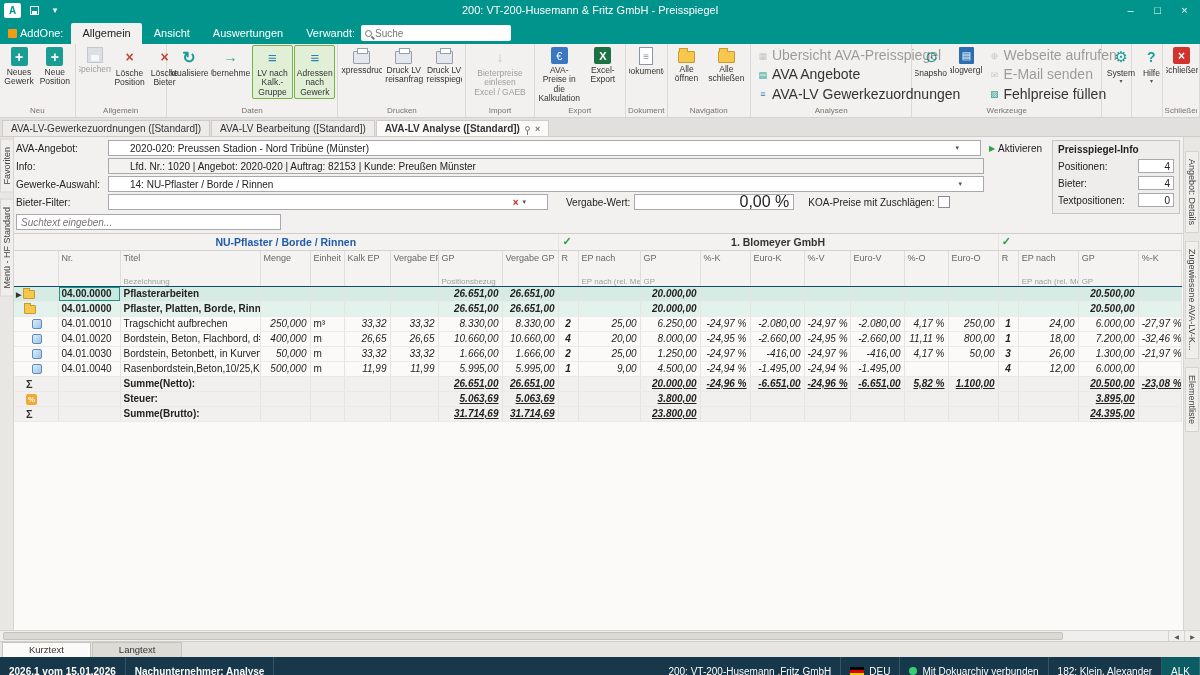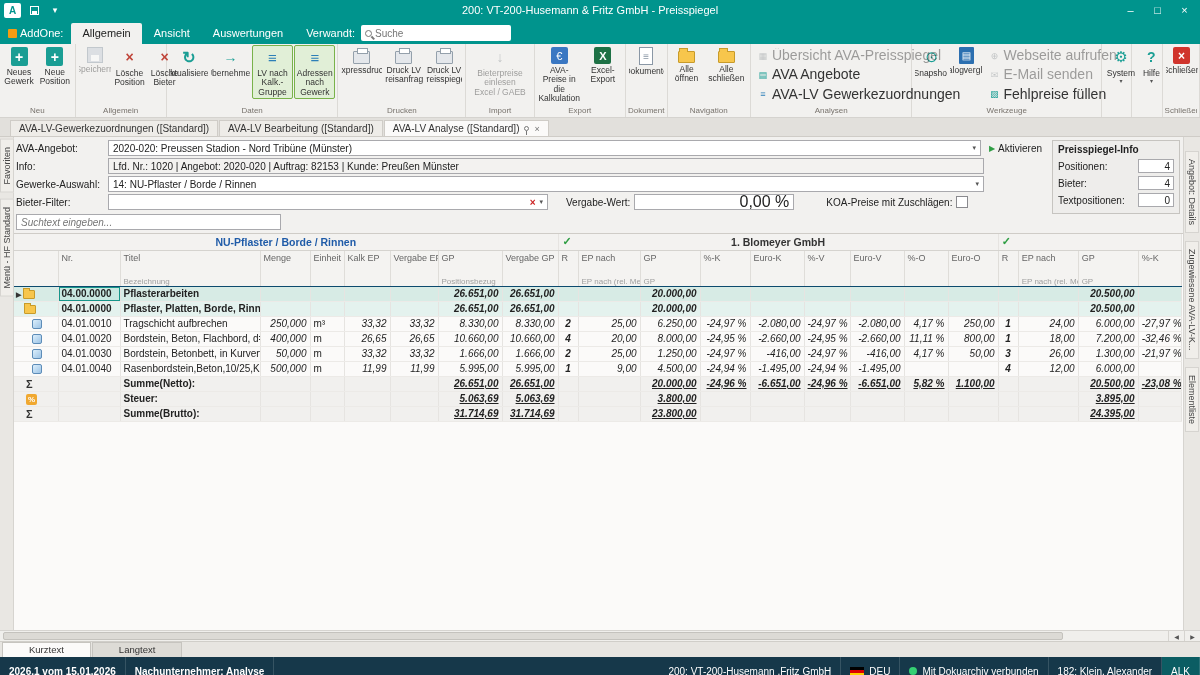--- a/index.html
+++ b/index.html
@@ -62,39 +62,39 @@
 .ic-zuordnung{color:#2c7fb8;font-weight:bold}
 .ic-snapshot{color:#1a9e94;font-size:15px}
 .ic-katalog{background:#2c6fb0;color:#fff;font-size:10px;width:15px;height:17px;border-radius:1px}
 .ic-web{color:#8a8f94}
 .ic-email{color:#8a8f94}
 .ic-fehlpreise{color:#1a9e94}
 .ic-system{color:#1a9e94;font-size:15px}
 .ic-help{color:#1a9e94;font-weight:bold;font-size:14px}
 .ic-close{background:#d0342c;color:#fff;font-weight:bold;font-size:12px;border-radius:2px;width:17px;height:17px}
 
-.doctabs{height:19px;background:#e2e0dc;display:flex;align-items:flex-end;padding-left:10px;gap:1px;border-bottom:1px solid #cfccc7}
+.doctabs{height:19px;background:#e2e0dc;display:flex;align-items:flex-end;padding-left:2px;gap:1px;border-bottom:1px solid #cfccc7}
 .doctab{padding:2px 8px 2px;font-size:10px;background:#eeecE8;background:#eeece8;border:1px solid #cfccc7;border-bottom:none;color:#333;display:flex;gap:5px;align-items:center;white-space:nowrap}
-.doctab.active{background:#fbfaf9;font-weight:normal}
+.doctab.active{background:#fbfaf9;font-weight:bold}
 .pin{width:5px;height:5px;border:1px solid #777;border-radius:50%;position:relative}
 .pin::after{content:"";position:absolute;left:1px;top:4px;width:1px;height:4px;background:#777}
 .tabx{color:#777;font-size:9px}
 
 .mainrow{display:flex;height:493px}
 .lstrip{width:14px;background:#e9e7e3;border-right:1px solid #d6d4d0;display:flex;flex-direction:column;align-items:center;padding-top:2px;gap:6px}
 .rstrip{width:17px;background:#e9e7e3;border-left:1px solid #d6d4d0;display:flex;flex-direction:column;align-items:center;padding-top:14px;gap:8px}
 .vtab{writing-mode:vertical-rl;font-size:9px;color:#444;padding:7px 1px;background:#f0eeea;border:1px solid #d6d4d0;white-space:nowrap}
 .lstrip .vtab{transform:rotate(180deg)}
 .center{flex:1;display:flex;flex-direction:column;min-width:0;background:#f2f1ef}
 
 .formarea{height:96px;display:flex;padding:3px 3px 0 2px;gap:6px}
 .formleft{flex:1;min-width:0}
 .frow{display:flex;align-items:center;margin-bottom:2px;height:16px;gap:4px}
 .flabel{width:88px;font-size:10px;color:#222;flex:none;white-space:nowrap}
-.combo{flex:1;height:16px;background:#fff;border:1px solid #a9a9ad;display:flex;align-items:center;padding:0 4px;font-size:10px;min-width:0;gap:4px}
+.combo{flex:1;height:16px;background:#fff;border:1px solid #a9a9ad;display:flex;align-items:center;padding:0 21px;font-size:10px;min-width:0;gap:4px}
 .combo .val{flex:1;overflow:hidden;white-space:nowrap}
 .combo .dd{color:#555;font-size:7px;flex:none}
 .combo .clr{color:#cc2222;font-weight:bold;font-size:10px;flex:none}
 .readonly{background:#f3f2f0}
 .aktbtn{display:flex;align-items:center;gap:3px;padding:0 4px;height:16px;font-size:10px;white-space:nowrap}
 .aktico{color:#2f9e44;font-size:8px}
 .smalllabel{font-size:10px;white-space:nowrap}
 .vwert{width:160px;height:16px;background:#fff;border:1px solid #a9a9ad;text-align:right;padding:0 4px;font-size:16px;display:flex;align-items:center;justify-content:flex-end}
 .cb{width:12px;height:12px;background:#fff;border:1px solid #8a8a8e;flex:none}
 .searchtextrow{margin-top:4px}
@@ -438,21 +438,21 @@
 
         <div class="frow">
           <span class="flabel">Bieter-Filter:</span>
           <span class="combo" style="max-width:440px">
             <span class="val"></span>
             <span class="clr">×</span>
             <span class="dd">▾</span>
           </span>
           <span class="smalllabel" style="margin-left:14px">Vergabe-Wert:</span>
           <span class="vwert">0,00 %</span>
-          <span class="smalllabel" style="margin-left:28px">KOA-Preise mit Zuschlägen:</span>
+          <span class="smalllabel" style="margin-left:10px">KOA-Preise mit Zuschlägen:</span>
           <span class="cb"></span>
         </div>
 
         <div class="frow searchtextrow">
           <input class="stinput" placeholder="Suchtext eingeben..." style="">
         </div>
       </div>
 
       <div class="infopanel">
         <div class="ititle">Preisspiegel-Info</div>

